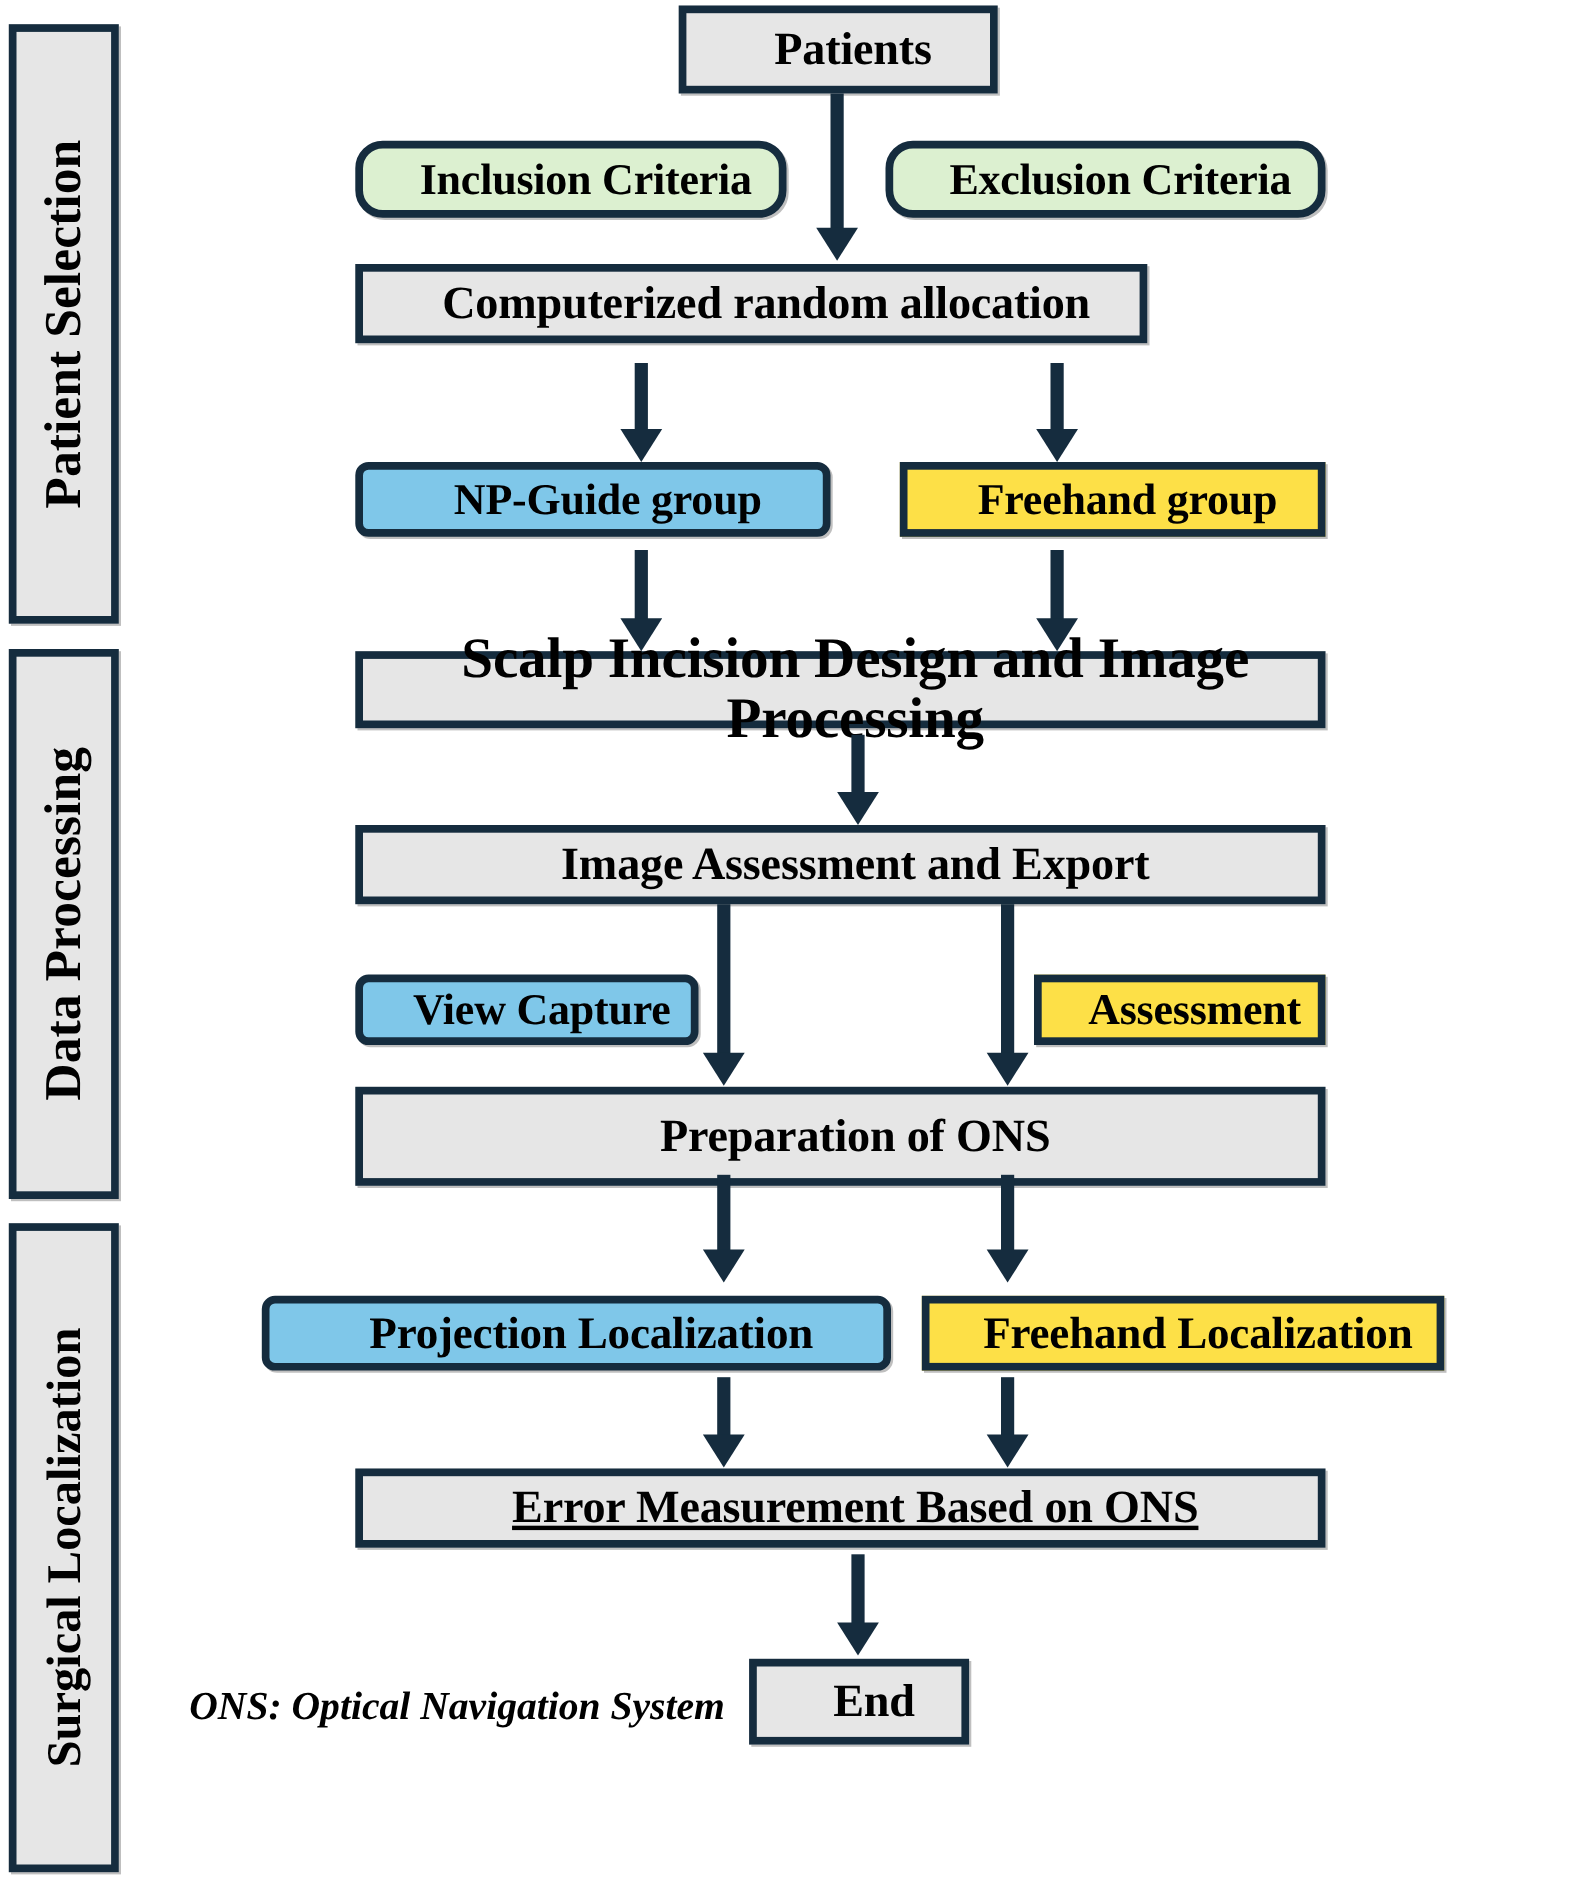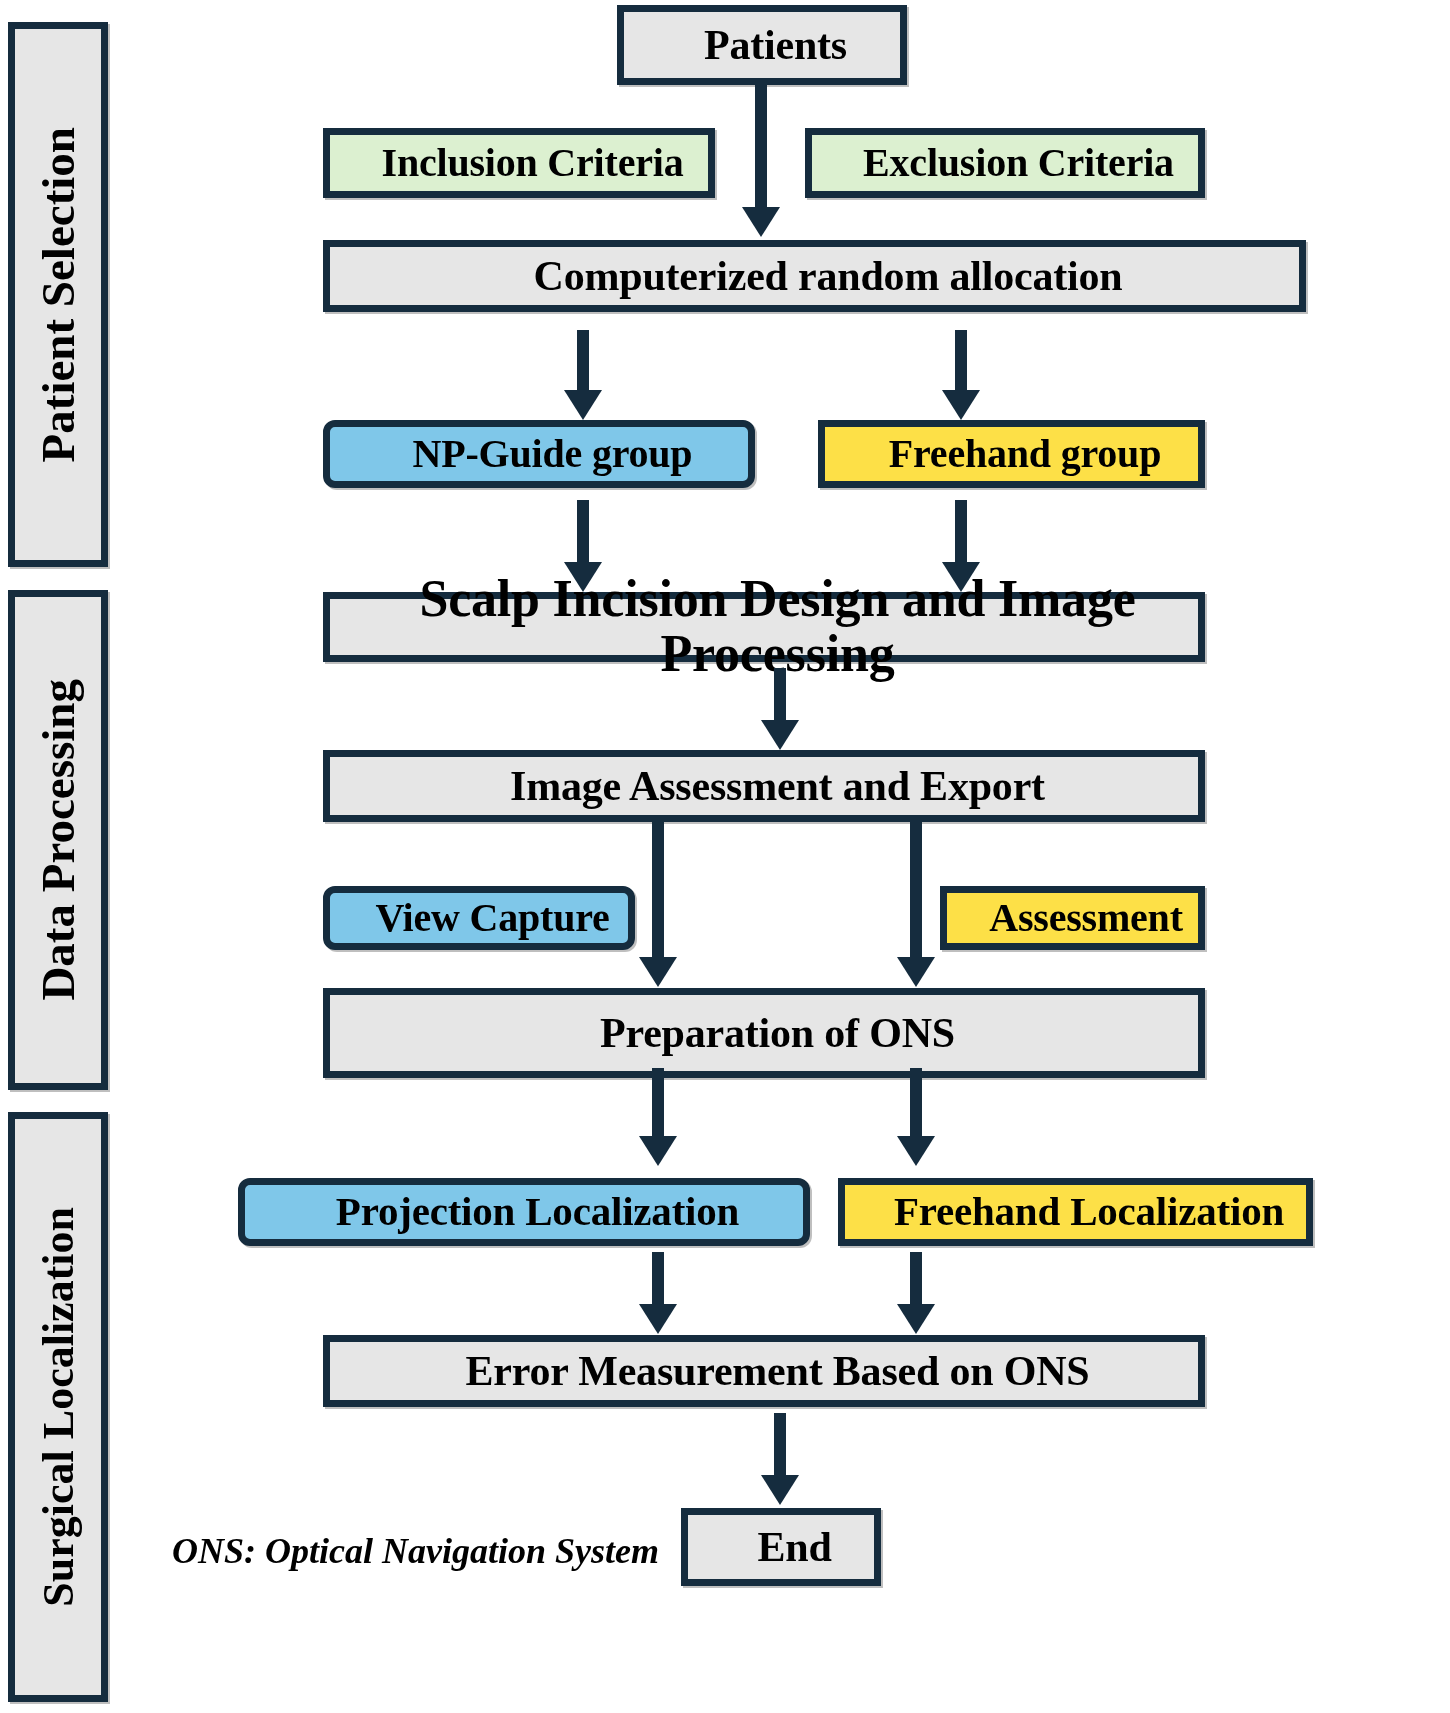--- a/index.html
+++ b/index.html
@@ -23,21 +23,21 @@
     align-items: center;
     justify-content: center;
     text-align: center;
     font-weight: bold;
     color: #000000;
     line-height: 1.05;
     letter-spacing: -0.2px;
     box-shadow: 2px 2px 0 rgba(0,0,0,0.25);
     padding-left: 27px;
   }
-  .box.green  { background: #DCF0D0; }
+  .box.green  { background: #DCF0D0; border-radius: 25px; }
   .box.blue   { background: #7FC7E9; border-radius: 12px; }
   .box.orange { background: #fde047; }
 
   
   .rail {
     position: absolute;
     border: 7px solid #152C3E;
     background: #E6E6E6;
     display: flex;
     align-items: center;
@@ -107,21 +107,21 @@
 </div>
 
 <div class="box green" style="left:323px; top:128px; width:392px; height:70px; font-size:40px;">
   <span>Inclusion Criteria</span>
 </div>
 
 <div class="box green" style="left:805px; top:128px; width:400px; height:70px; font-size:40px;">
   <span>Exclusion Criteria</span>
 </div>
 
-<div class="box" style="left:323px; top:240px; width:983px; height:72px; font-size:42px;">
+<div class="box" style="left:323px; top:240px; width:720px; height:72px; font-size:42px;">
   <span>Computerized random allocation</span>
 </div>
 
 <div class="arrow" style="left:563px; top:330px; width:40px; height:90px;">
   <div class="shaft" style="width:12px; height:62px;"></div>
   <div class="head"></div>
 </div>
 
 <div class="arrow" style="left:941px; top:330px; width:40px; height:90px;">
   <div class="shaft" style="width:12px; height:62px;"></div>
@@ -202,21 +202,21 @@
 <div class="arrow" style="left:638px; top:1252px; width:40px; height:82px;">
   <div class="shaft" style="width:12px; height:54px;"></div>
   <div class="head"></div>
 </div>
 
 <div class="arrow" style="left:896px; top:1252px; width:40px; height:82px;">
   <div class="shaft" style="width:12px; height:54px;"></div>
   <div class="head"></div>
 </div>
 
-<div class="box" style="left:323px; top:1335px; width:882px; height:72px; font-size:42px;">
+<div class="box" style="left:323px; top:1335px; width:882px; height:72px; font-size:42px;text-decoration:underline;">
   <span>Error Measurement Based on ONS</span>
 </div>
 
 <div class="arrow" style="left:760px; top:1413px; width:40px; height:92px;">
   <div class="shaft" style="width:12px; height:64px;"></div>
   <div class="head"></div>
 </div>
 
 <div class="box" style="left:681px; top:1508px; width:200px; height:78px; font-size:42px;">
   <span>End</span>

